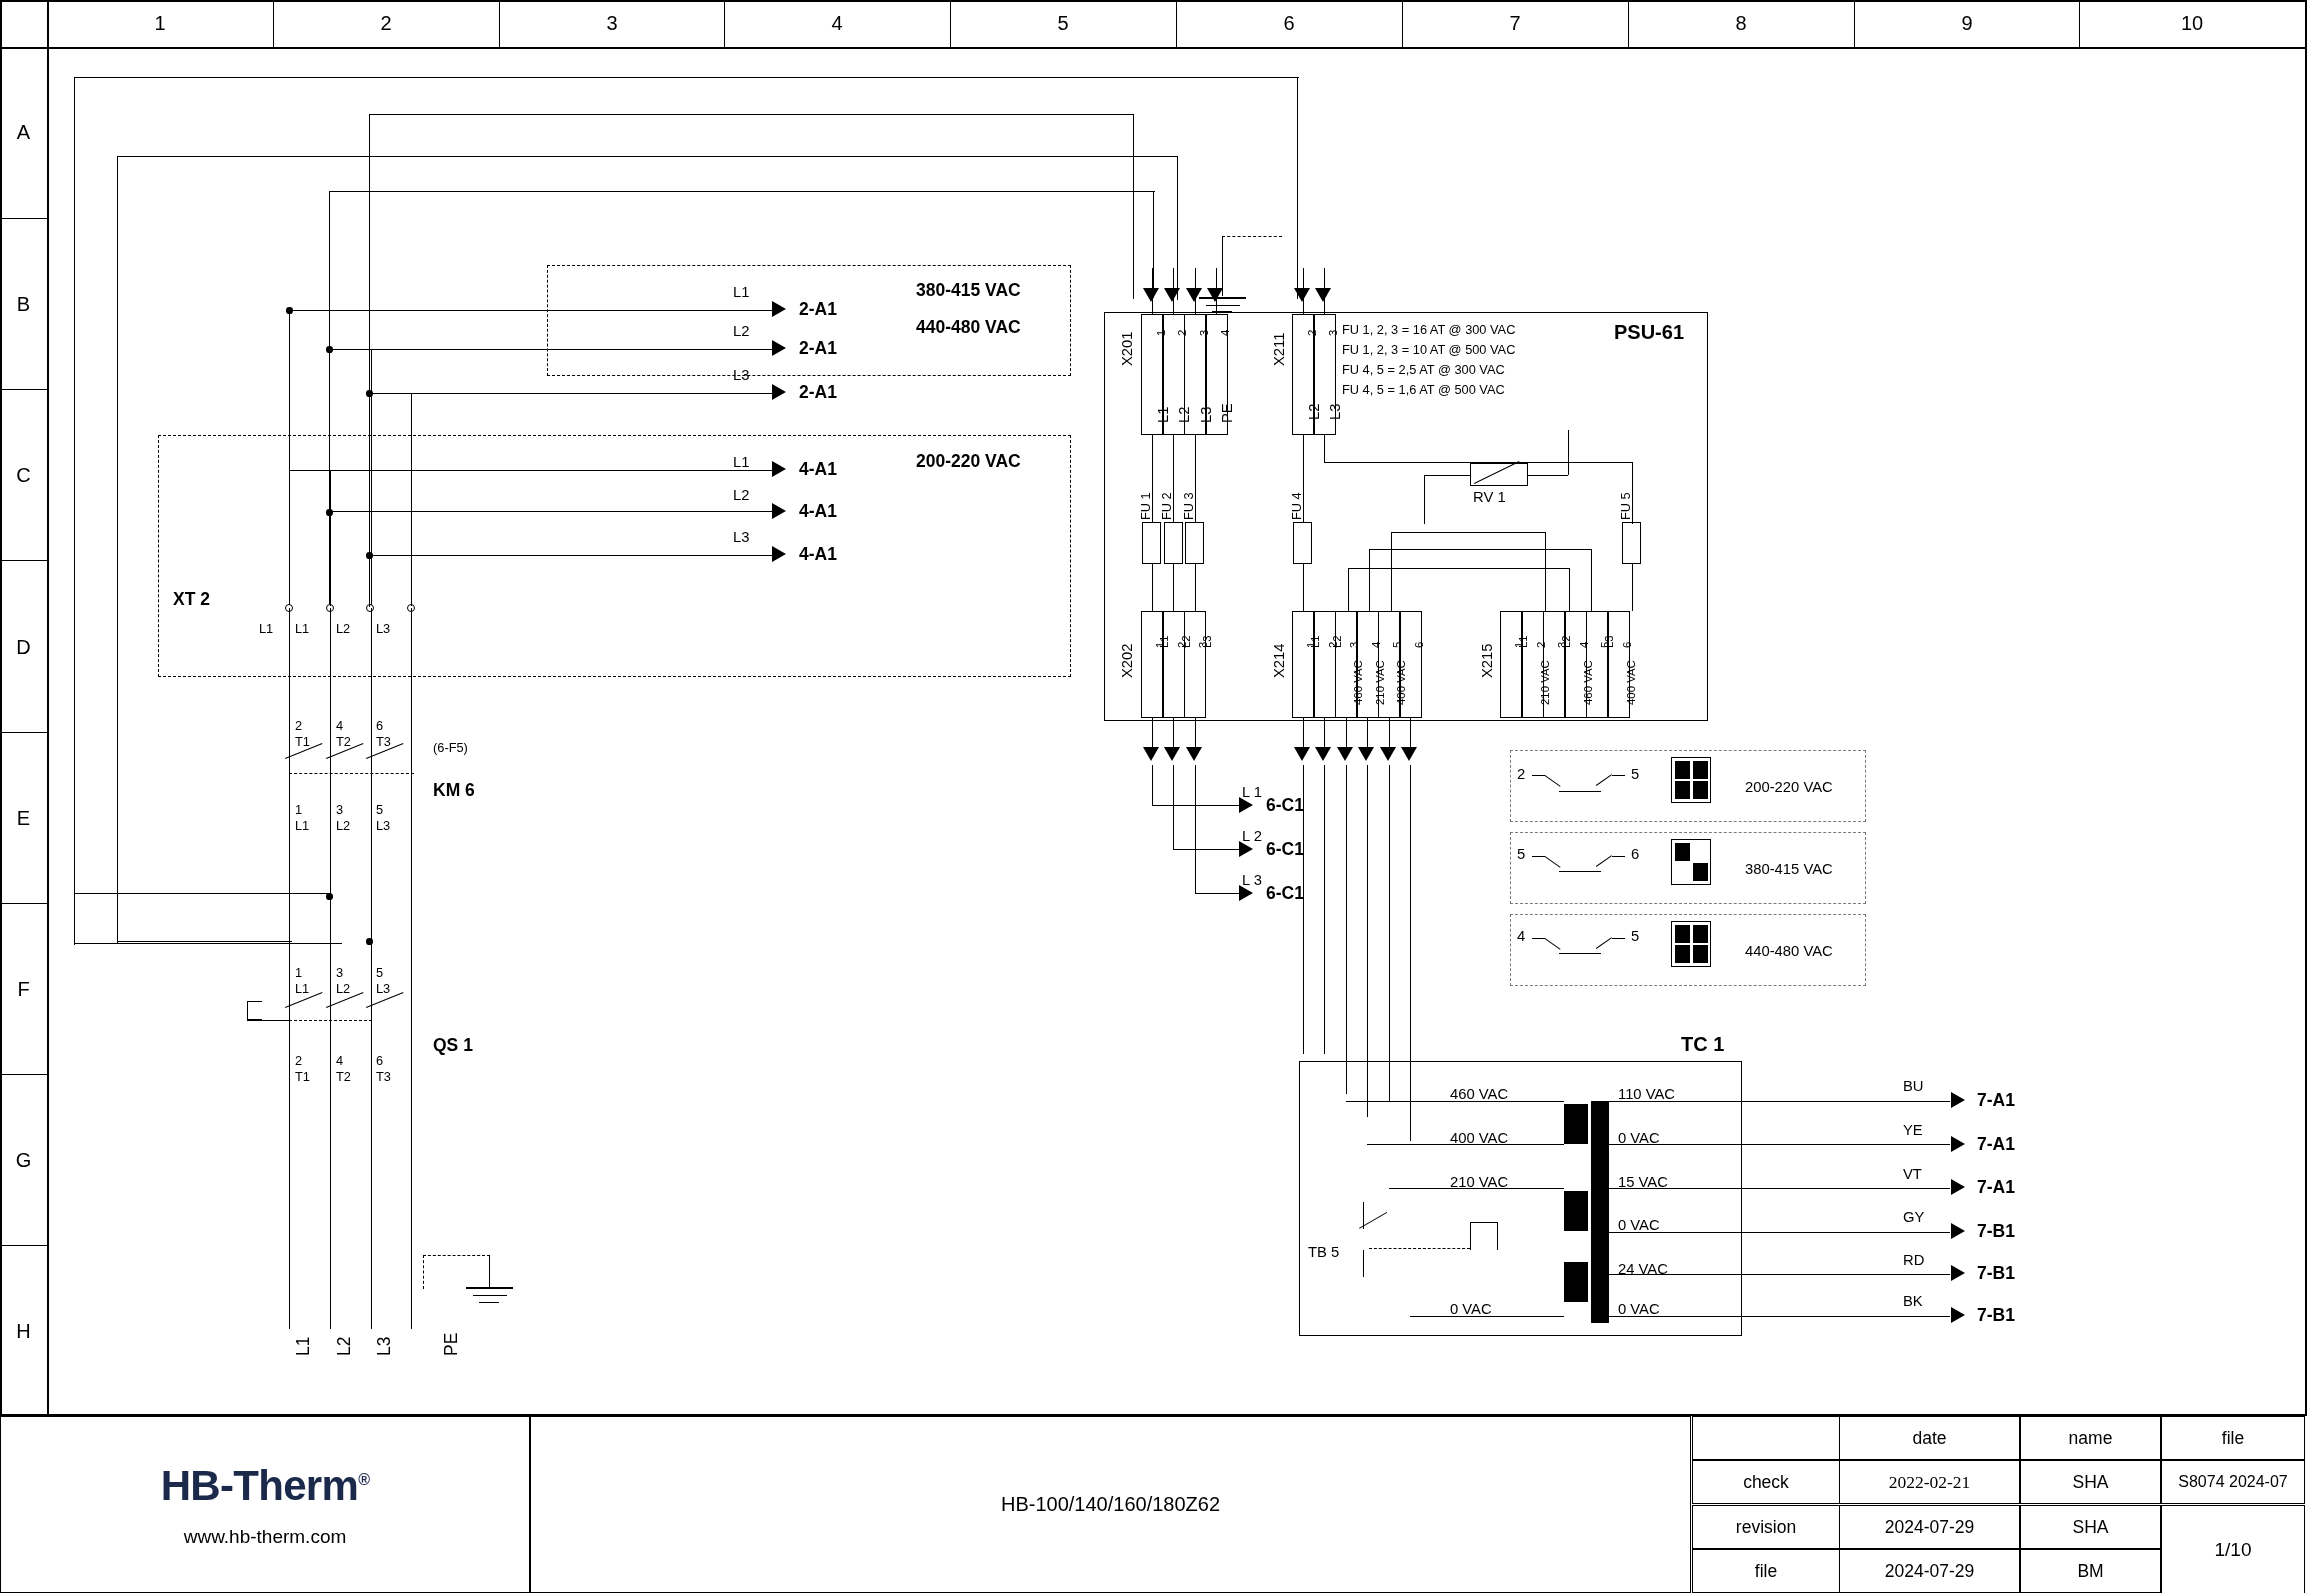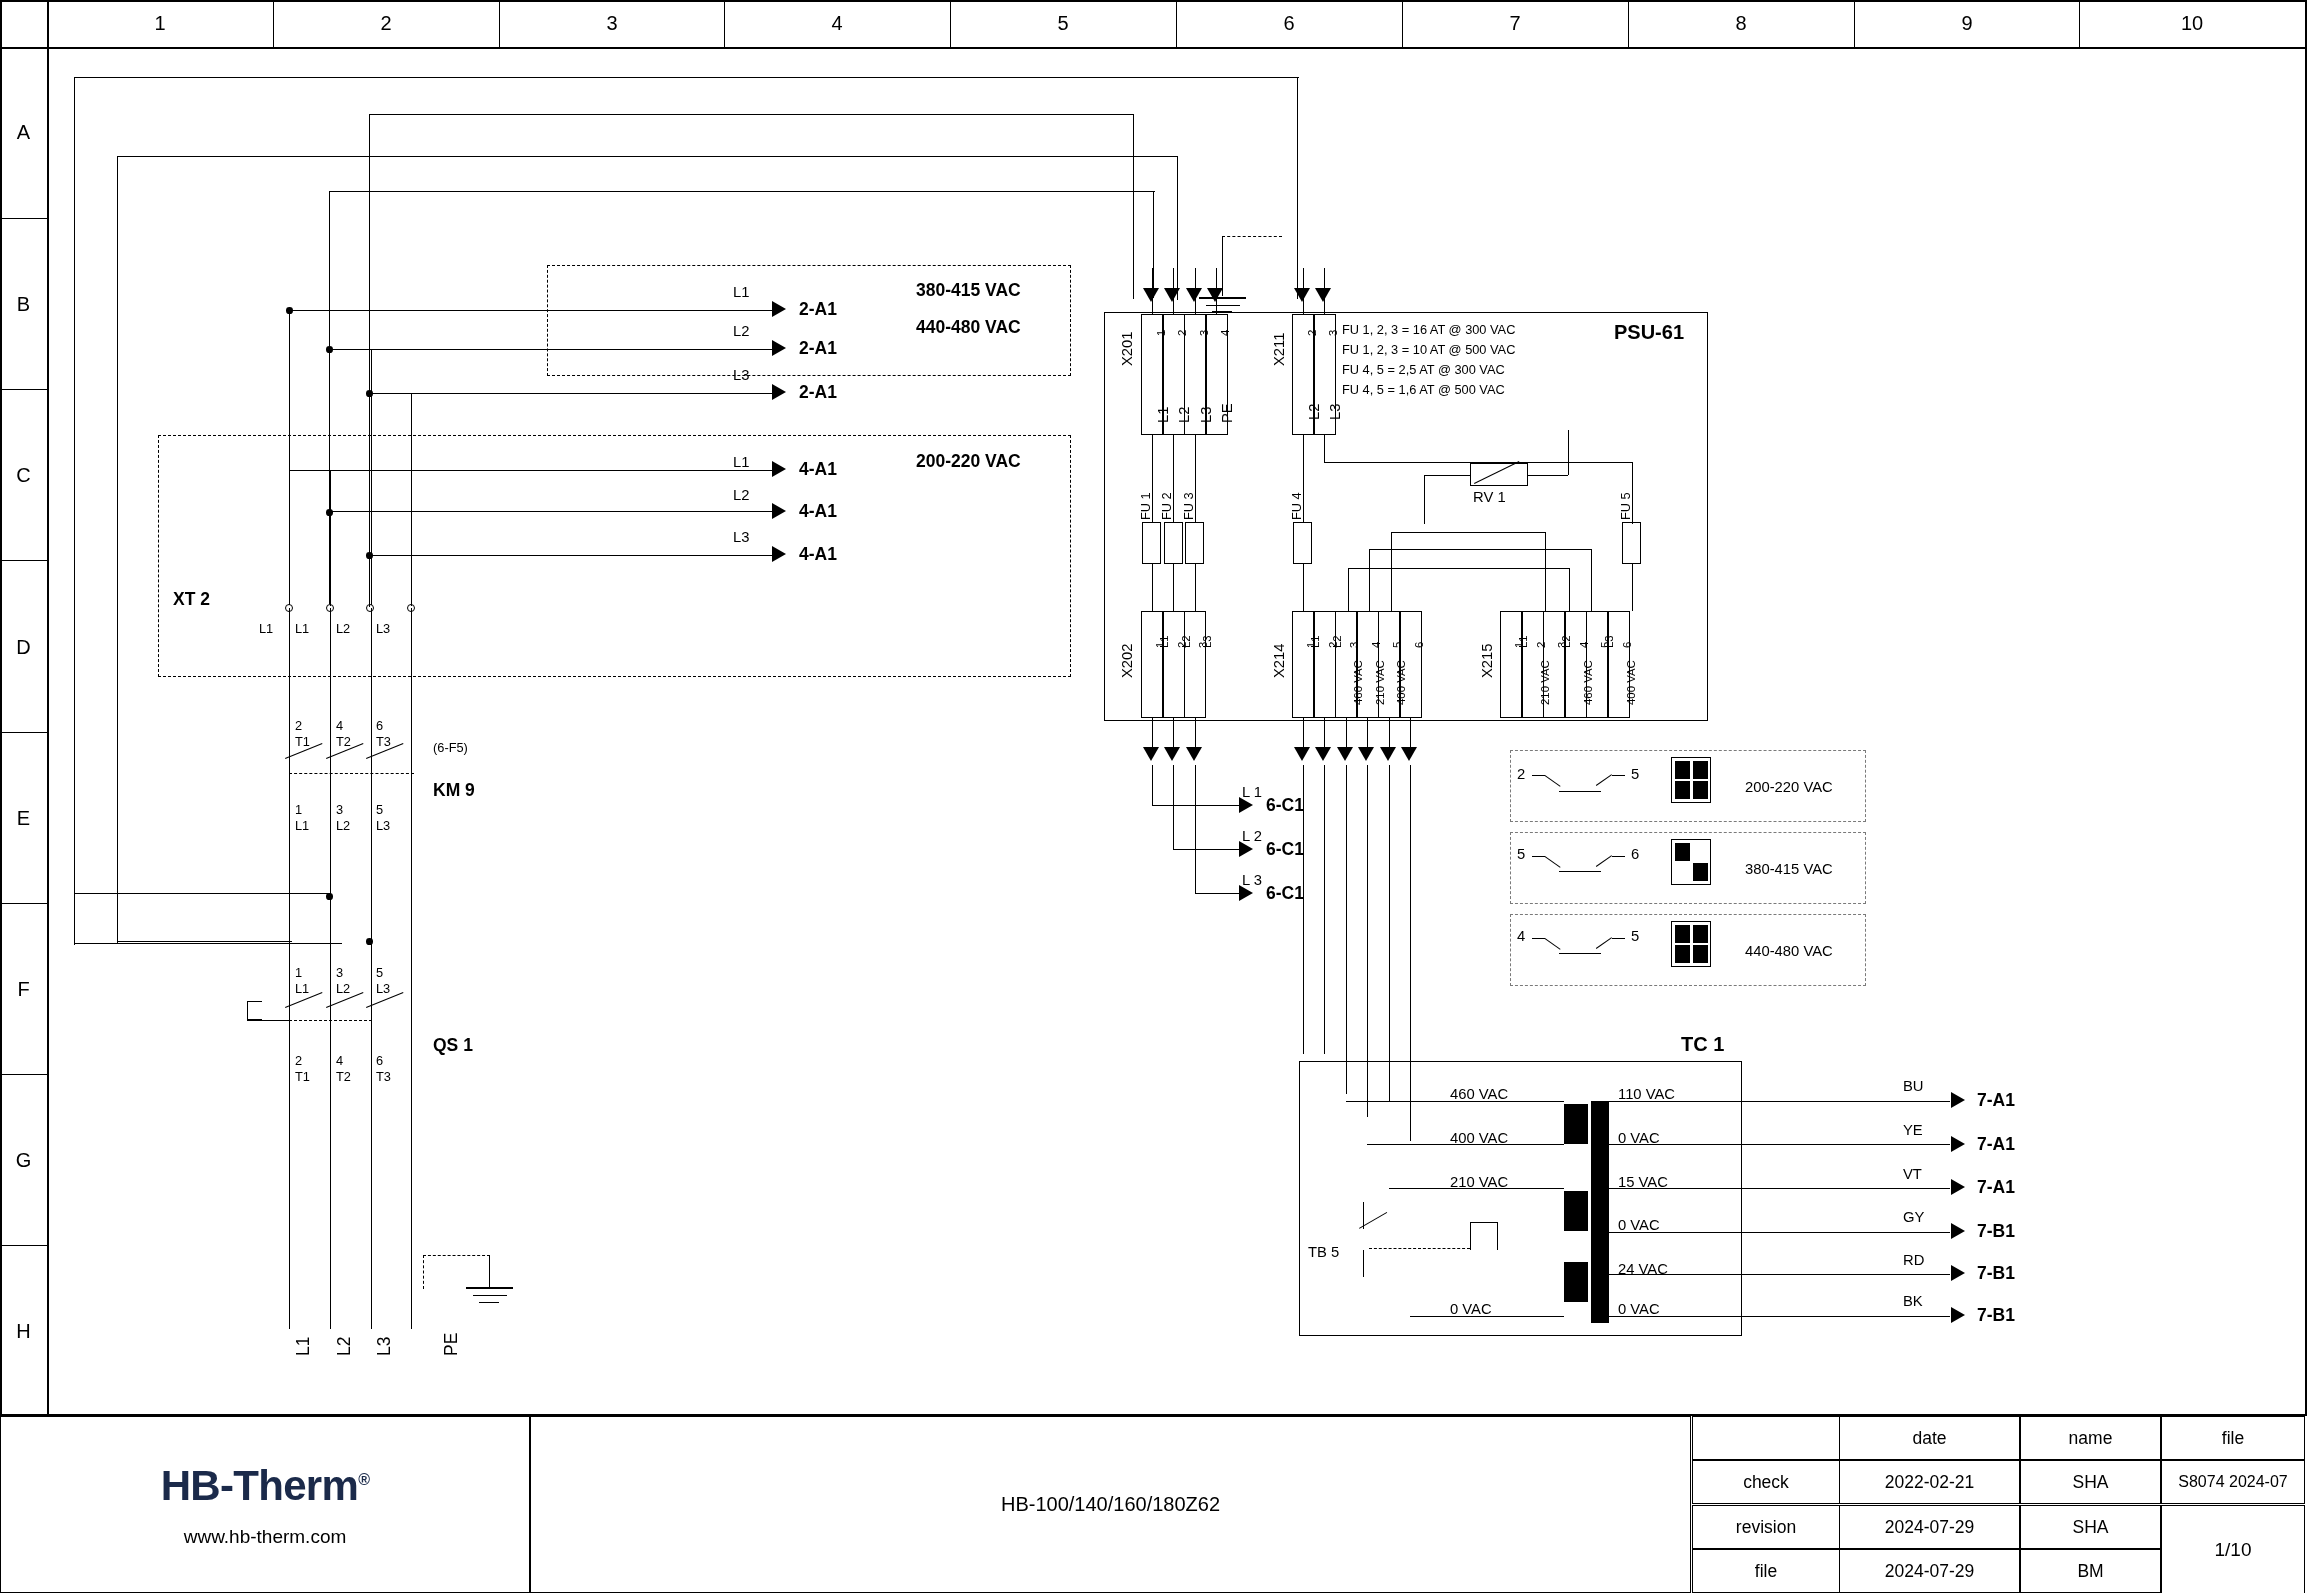--- a/index.html
+++ b/index.html
@@ -121,21 +121,21 @@
   <div class="txt xs" style="left:376px;top:967px;">5</div>
   <div class="txt xs" style="left:376px;top:983px;">L3</div>
 
   <div class="txt xs" style="left:295px;top:1055px;">2</div>
   <div class="txt xs" style="left:295px;top:1071px;">T1</div>
   <div class="txt xs" style="left:336px;top:1055px;">4</div>
   <div class="txt xs" style="left:336px;top:1071px;">T2</div>
   <div class="txt xs" style="left:376px;top:1055px;">6</div>
   <div class="txt xs" style="left:376px;top:1071px;">T3</div>
 
-  <div class="txt b" style="left:433px;top:782px;">KM 9</div>
+  <div class="txt b" style="left:433px;top:782px;">KM 6</div>
   <div class="txt xs" style="left:433px;top:742px;">(6-F5)</div>
 
   <div class="ln" style="left:285px;top:758px;width:40px;height:1.3px;transform:rotate(-22deg);transform-origin:0 0;"></div>
   <div class="ln" style="left:326px;top:758px;width:40px;height:1.3px;transform:rotate(-22deg);transform-origin:0 0;"></div>
   <div class="ln" style="left:366px;top:758px;width:40px;height:1.3px;transform:rotate(-22deg);transform-origin:0 0;"></div>
   <div class="ln h" style="left:289px;top:773px;width:125px;border-top:1.3px dashed #000;background:none;height:0;"></div>
 
   <div class="txt xs" style="left:295px;top:720px;">2</div>
   <div class="txt xs" style="left:295px;top:736px;">T1</div>
   <div class="txt xs" style="left:336px;top:720px;">4</div>
@@ -536,21 +536,21 @@
     <div class="tcell" style="left:530px;top:0;width:1161px;height:177px;">
       <span style="font-size:20px;">HB-100/140/160/180Z62</span>
     </div>
 
     <div class="tcell" style="left:1692px;top:0;width:148px;height:44px;"></div>
     <div class="tcell" style="left:1839px;top:0;width:181px;height:44px;">date</div>
     <div class="tcell" style="left:2020px;top:0;width:141px;height:44px;">name</div>
     <div class="tcell" style="left:2161px;top:0;width:144px;height:44px;">file</div>
 
     <div class="tcell" style="left:1692px;top:44px;width:148px;height:44px;">check</div>
-    <div class="tcell" style="left:1839px;top:44px;width:181px;height:44px;">2022-02-21</div>
+    <div class="tcell" style="left:1839px;top:44px;width:181px;height:44px;font-family:Liberation Serif, serif;">2022-02-21</div>
     <div class="tcell" style="left:2020px;top:44px;width:141px;height:44px;">SHA</div>
     <div class="tcell" style="left:2161px;top:44px;width:144px;height:44px;font-size:16px;">S8074 2024-07</div>
 
     <div class="tcell" style="left:1692px;top:89px;width:148px;height:44px;">revision</div>
     <div class="tcell" style="left:1839px;top:89px;width:181px;height:44px;">2024-07-29</div>
     <div class="tcell" style="left:2020px;top:89px;width:141px;height:44px;">SHA</div>
     <div class="tcell" style="left:2161px;top:89px;width:144px;height:89px;font-size:19px;">1/10</div>
 
     <div class="tcell" style="left:1692px;top:133px;width:148px;height:44px;">file</div>
     <div class="tcell" style="left:1839px;top:133px;width:181px;height:44px;">2024-07-29</div>

